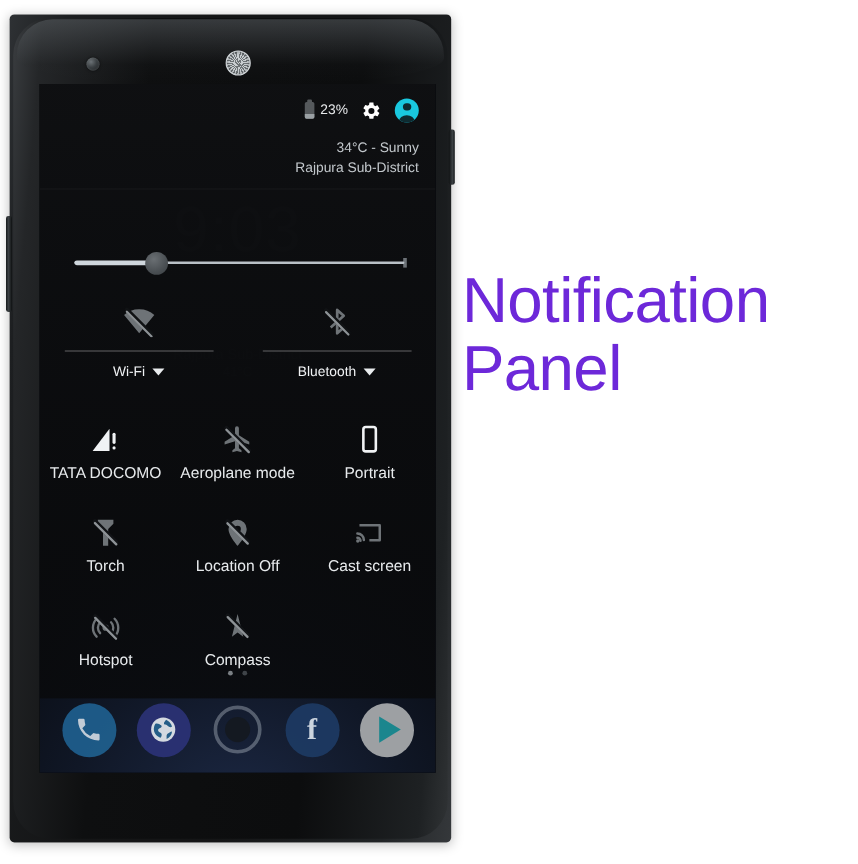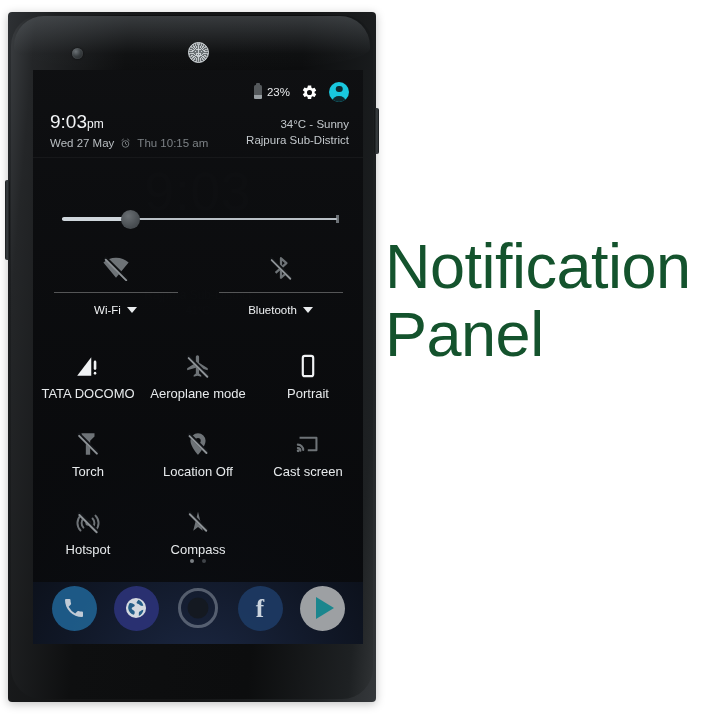--- a/index.html
+++ b/index.html
@@ -213,22 +213,22 @@
     width:21px; height:21px; border-radius:50%; background:rgba(20,24,30,.9);
   }
   .fb-glyph{ color:#d9e2ec; font-size:25px; font-family:"Liberation Serif",serif; font-weight:bold; line-height:1; }
   .play-glyph{
     width:0;height:0;border-top:11px solid transparent;border-bottom:11px solid transparent;
     border-left:18px solid #1c8f96; margin-left:5px;
   }
 
   
   .caption{
-    position:absolute; left:385px; top:232px;
-    color:#14532d; font-size:63px; line-height:1.08;
+    position:absolute; left:385px; top:222px;
+    color:#6d28d9; font-size:53px; line-height:1.08;
     letter-spacing:-.5px; white-space:pre-line;
   }
 </style>
 </head>
 <body>
 
 <div class="stage">
 
   <div class="phone">
     <div class="phone-inner"></div>
@@ -254,34 +254,20 @@
             <div class="batt">
               <span class="batt-glyph"></span>
               <span class="batt-pct">23%</span>
             </div>
             <svg class="gear" viewBox="0 0 24 24">
               <path fill="#ffffff" d="M19.14 12.94a7.1 7.1 0 0 0 .06-.94 7.1 7.1 0 0 0-.06-.94l2.03-1.58a.49.49 0 0 0 .12-.61l-1.92-3.32a.49.49 0 0 0-.59-.22l-2.39.96a7.02 7.02 0 0 0-1.62-.94l-.36-2.54A.48.48 0 0 0 13.93 2h-3.86a.48.48 0 0 0-.48.41l-.36 2.54c-.59.24-1.13.56-1.62.94l-2.39-.96a.49.49 0 0 0-.59.22L2.71 8.47a.49.49 0 0 0 .12.61l2.03 1.58a7.1 7.1 0 0 0 0 1.88l-2.03 1.58a.49.49 0 0 0-.12.61l1.92 3.32c.12.22.37.3.59.22l2.39-.96c.49.38 1.03.7 1.62.94l.36 2.54c.04.24.24.41.48.41h3.86c.24 0 .44-.17.48-.41l.36-2.54c.59-.24 1.13-.56 1.62-.94l2.39.96c.22.08.47 0 .59-.22l1.92-3.32a.49.49 0 0 0-.12-.61l-2.03-1.58zM12 15.6A3.6 3.6 0 1 1 15.6 12 3.6 3.6 0 0 1 12 15.6z"></path>
             </svg>
             <div class="avatar"></div>
           </div>
 
-          <div class="clock-block">
-            <div class="clock-time">
-              <span>9:03</span><span class="ampm">pm</span>
-            </div>
-            <div class="date-row">
-              <span class="date-txt">Wed 27 May</span>
-              <svg class="alarm-ico" viewBox="0 0 24 24">
-                <circle cx="12" cy="13" r="7.2" fill="none" stroke="#7d8286" stroke-width="2"></circle>
-                <path d="M12 9.6V13l2.6 1.6" fill="none" stroke="#7d8286" stroke-width="2" stroke-linecap="round"></path>
-                <path d="M4.2 5.2 7.4 2.6M19.8 5.2 16.6 2.6" stroke="#7d8286" stroke-width="2" stroke-linecap="round"></path>
-              </svg>
-              <span class="alarm-txt">Thu 10:15 am</span>
-            </div>
-          </div>
 
           <div class="weather-block">
             <div class="weather-l1">34°C - Sunny</div>
             <div class="weather-l2">Rajpura Sub-District</div>
           </div>
         </div>
         <div class="hdr-divider"></div>
 
         <div class="bright-wrap">
           <div class="bright-track"></div>

